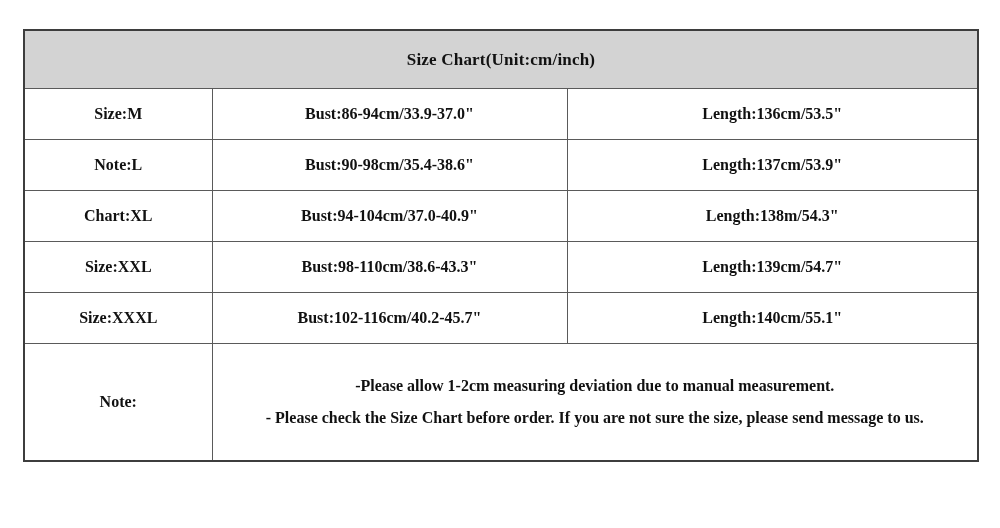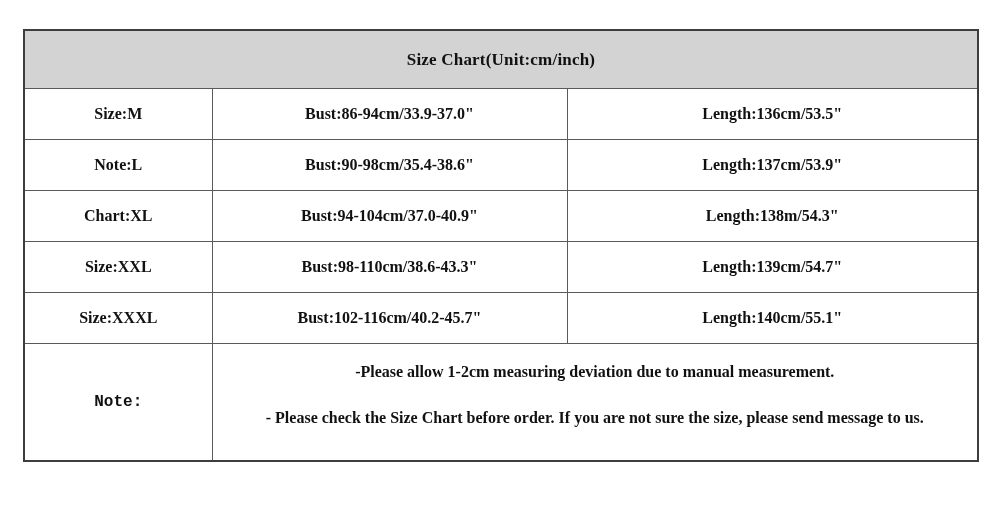--- a/index.html
+++ b/index.html
@@ -45,33 +45,33 @@
   tr.data-row td {
     height: 50px;
     background: #ffffff;
   }
   td.size-cell { font-size: 15px; }
   tr.note-row td {
     height: 116px;
     background: #ffffff;
   }
   td.note-label {
-    font-family: Liberation Mono, monospace;
+    font-family: Liberation Serif, serif;
     font-size: 14px;
     font-weight: bold;
   }
   td.note-cell {
     font-size: 16px;
   }
   .note-line {
     line-height: 2.0;
     white-space: normal;
   }
   .note-line.second {
-    margin: 14px -14px;
+    margin: 0 -14px;
   }
 </style>
 </head>
 <body>
 
 <div class="page">
   <table class="size-chart">
     <colgroup>
       <col style="width:188px">
       <col style="width:355px">

